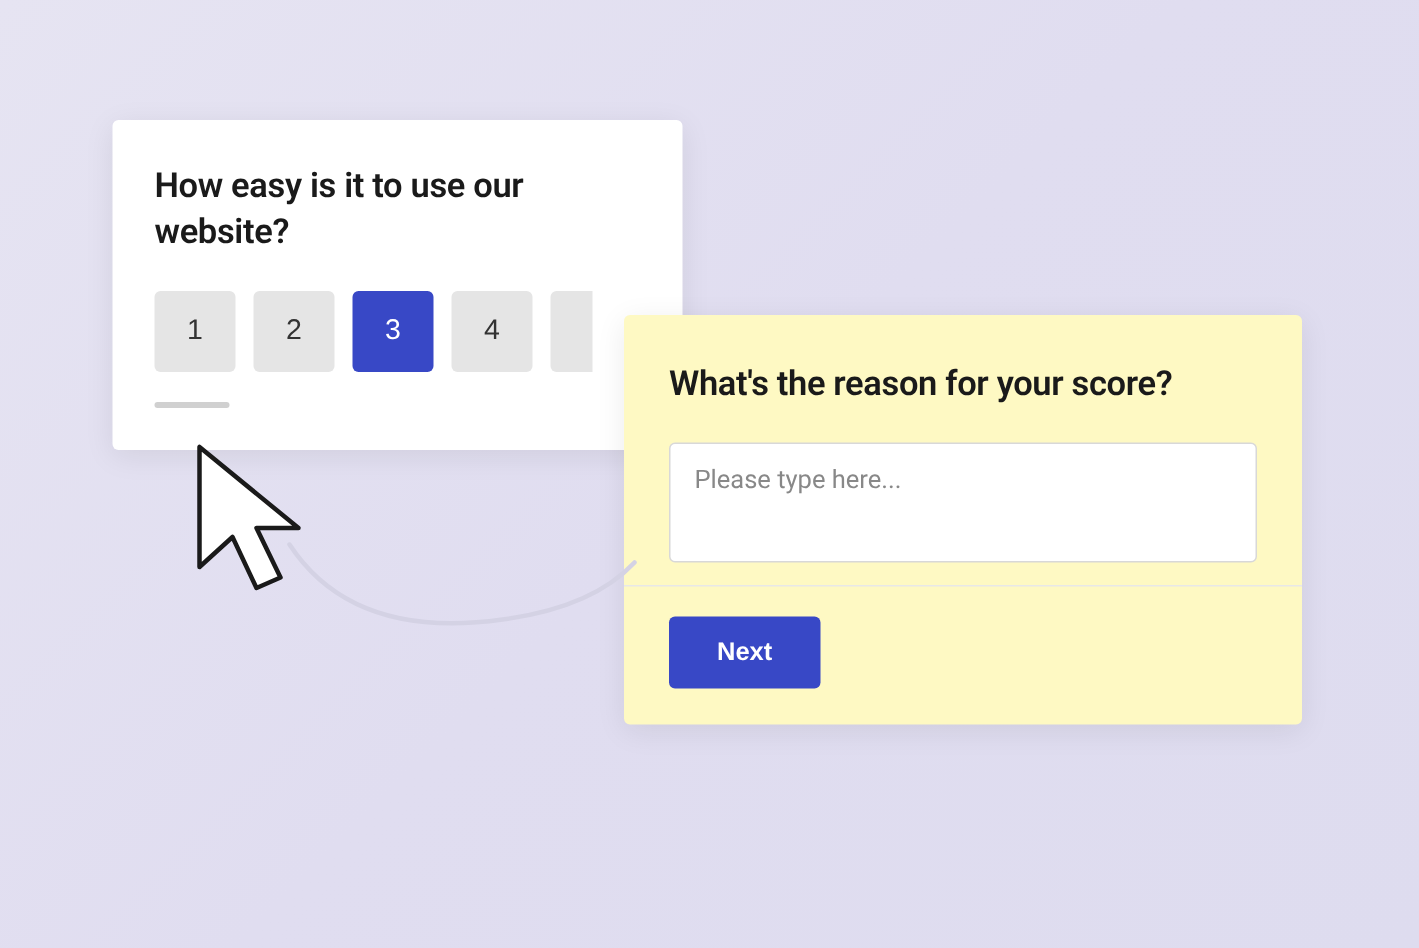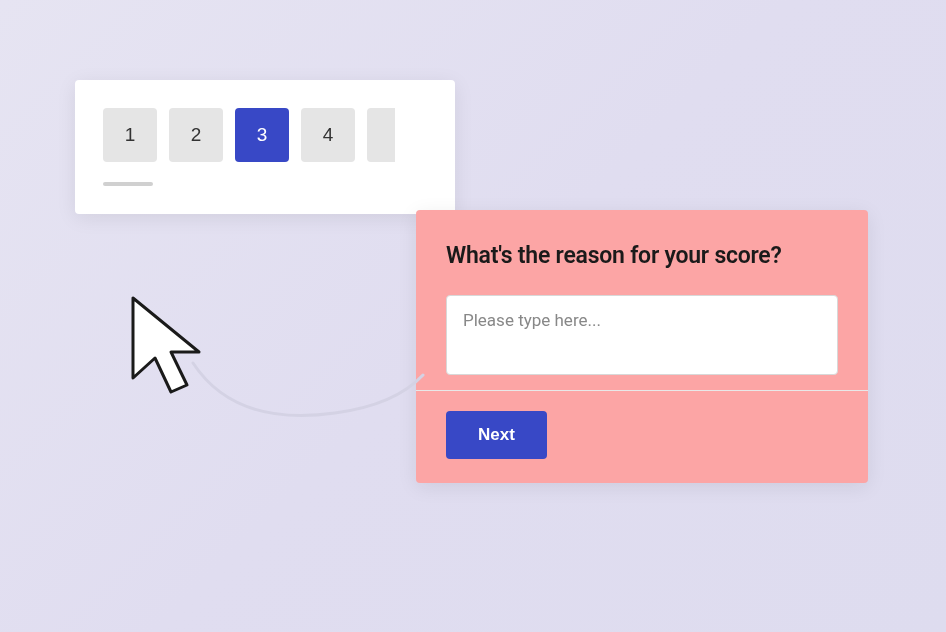--- a/index.html
+++ b/index.html
@@ -72,21 +72,21 @@
       height: 4px;
       background: #d0d0d0;
       border-radius: 2px;
     }
     
     .card-reason {
       position: absolute;
       left: 416px;
       top: 210px;
       width: 452px;
-      background: #fca5a5;
+      background: #fef9c3;
       border-radius: 4px;
       box-shadow: 0 4px 20px rgba(0,0,0,0.08);
       padding: 30px 30px 24px 30px;
     }
     
     .reason-input {
       width: 100%;
       height: 80px;
       border: 1px solid #d8d8d8;
       border-radius: 4px;
@@ -139,20 +139,21 @@
       top: 355px;
       width: 245px;
       height: 80px;
       z-index: 5;
     }
   </style>
 </head>
 <body>
 
 <div class="card-rating">
+  <div class="question-text">How easy is it to use our website?</div>
   <div class="rating-buttons">
     <button class="rating-btn">1</button>
     <button class="rating-btn">2</button>
     <button class="rating-btn selected">3</button>
     <button class="rating-btn">4</button>
     <button class="rating-btn partial"></button>
   </div>
   <div class="progress-bar"></div>
 </div>
 

